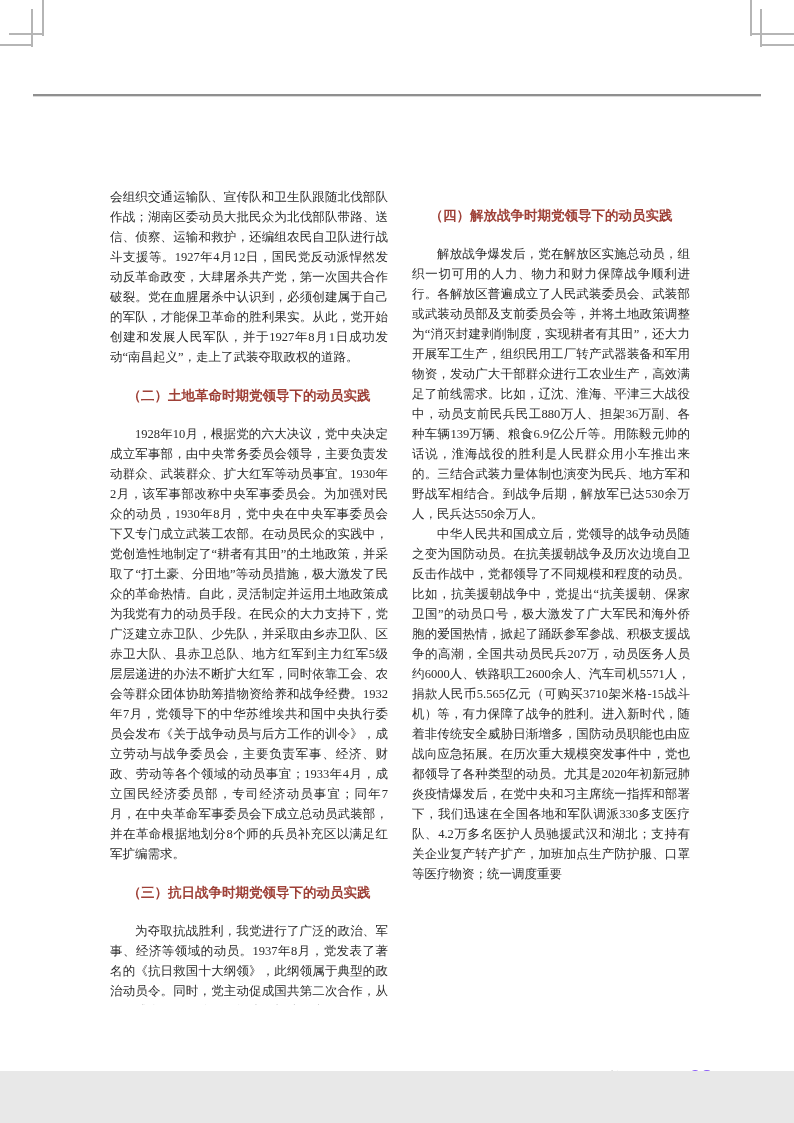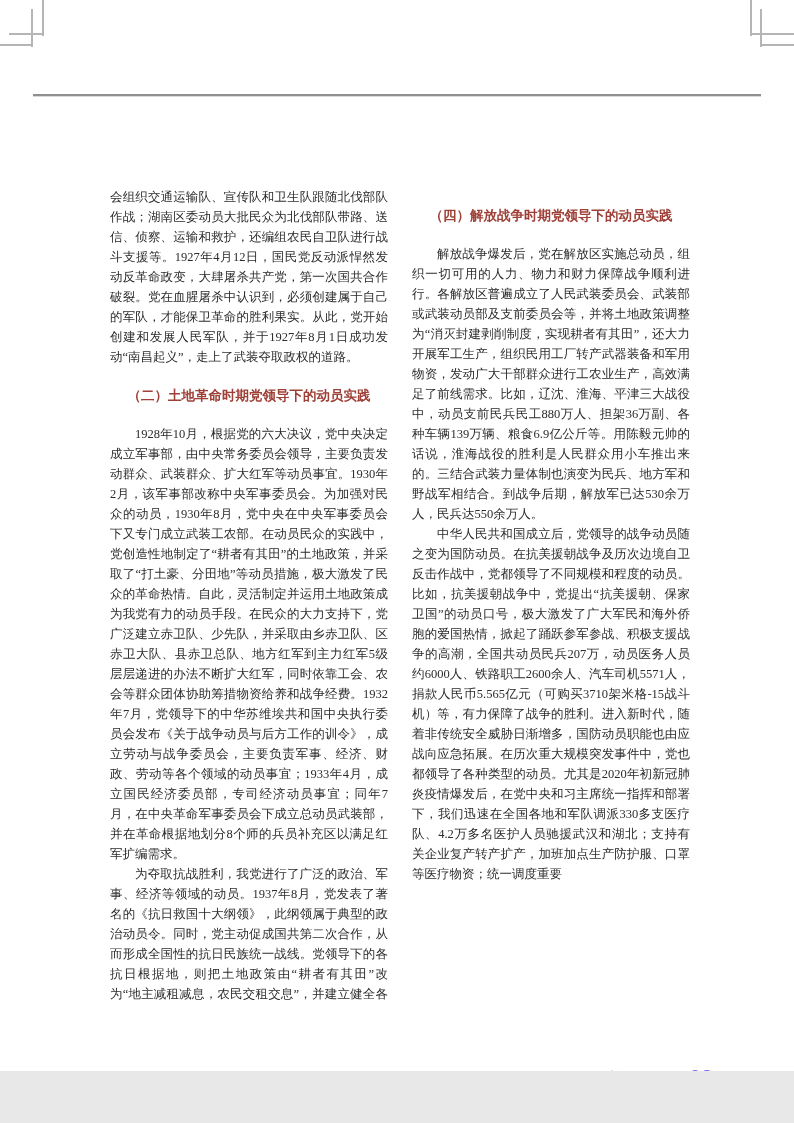--- a/index.html
+++ b/index.html
@@ -83,20 +83,21 @@
     <div class="mark" style="left:750px;top:1085px;width:2px;height:38px;"></div>
   </div>
 
   <div class="top-rule"></div>
 
   <div class="content">
     <div class="column">
         <p class="paragraph">会组织交通运输队、宣传队和卫生队跟随北伐部队作战；湖南区委动员大批民众为北伐部队带路、送信、侦察、运输和救护，还编组农民自卫队进行战斗支援等。1927年4月12日，国民党反动派悍然发动反革命政变，大肆屠杀共产党，第一次国共合作破裂。党在血腥屠杀中认识到，必须创建属于自己的军队，才能保卫革命的胜利果实。从此，党开始创建和发展人民军队，并于1927年8月1日成功发动“南昌起义”，走上了武装夺取政权的道路。</p>
         <p class="heading">（二）土地革命时期党领导下的动员实践</p>
         <p class="paragraph indent">1928年10月，根据党的六大决议，党中央决定成立军事部，由中央常务委员会领导，主要负责发动群众、武装群众、扩大红军等动员事宜。1930年2月，该军事部改称中央军事委员会。为加强对民众的动员，1930年8月，党中央在中央军事委员会下又专门成立武装工农部。在动员民众的实践中，党创造性地制定了“耕者有其田”的土地政策，并采取了“打土豪、分田地”等动员措施，极大激发了民众的革命热情。自此，灵活制定并运用土地政策成为我党有力的动员手段。在民众的大力支持下，党广泛建立赤卫队、少先队，并采取由乡赤卫队、区赤卫大队、县赤卫总队、地方红军到主力红军5级层层递进的办法不断扩大红军，同时依靠工会、农会等群众团体协助筹措物资给养和战争经费。1932年7月，党领导下的中华苏维埃共和国中央执行委员会发布《关于战争动员与后方工作的训令》，成立劳动与战争委员会，主要负责军事、经济、财政、劳动等各个领域的动员事宜；1933年4月，成立国民经济委员部，专司经济动员事宜；同年7月，在中央革命军事委员会下成立总动员武装部，并在革命根据地划分8个师的兵员补充区以满足红军扩编需求。</p>
+        <p class="heading">（三）抗日战争时期党领导下的动员实践</p>
         <p class="paragraph indent">为夺取抗战胜利，我党进行了广泛的政治、军事、经济等领域的动员。1937年8月，党发表了著名的《抗日救国十大纲领》，此纲领属于典型的政治动员令。同时，党主动促成国共第二次合作，从而形成全国性的抗日民族统一战线。党领导下的各抗日根据地，则把土地政策由“耕者有其田”改为“地主减租减息，农民交租交息”，并建立健全各种动员组织，公布完善有关动员法规和条例，深入进行抗日宣传和教育等。比如，陕甘宁边区政府</p>
       </div>
     <div class="column">
         <p class="heading">（四）解放战争时期党领导下的动员实践</p>
         <p class="paragraph indent">解放战争爆发后，党在解放区实施总动员，组织一切可用的人力、物力和财力保障战争顺利进行。各解放区普遍成立了人民武装委员会、武装部或武装动员部及支前委员会等，并将土地政策调整为“消灭封建剥削制度，实现耕者有其田”，还大力开展军工生产，组织民用工厂转产武器装备和军用物资，发动广大干部群众进行工农业生产，高效满足了前线需求。比如，辽沈、淮海、平津三大战役中，动员支前民兵民工880万人、担架36万副、各种车辆139万辆、粮食6.9亿公斤等。用陈毅元帅的话说，淮海战役的胜利是人民群众用小车推出来的。三结合武装力量体制也演变为民兵、地方军和野战军相结合。到战争后期，解放军已达530余万人，民兵达550余万人。</p>
         <p class="paragraph indent">中华人民共和国成立后，党领导的战争动员随之变为国防动员。在抗美援朝战争及历次边境自卫反击作战中，党都领导了不同规模和程度的动员。比如，抗美援朝战争中，党提出“抗美援朝、保家卫国”的动员口号，极大激发了广大军民和海外侨胞的爱国热情，掀起了踊跃参军参战、积极支援战争的高潮，全国共动员民兵207万，动员医务人员约6000人、铁路职工2600余人、汽车司机5571人，捐款人民币5.565亿元（可购买3710架米格-15战斗机）等，有力保障了战争的胜利。进入新时代，随着非传统安全威胁日渐增多，国防动员职能也由应战向应急拓展。在历次重大规模突发事件中，党也都领导了各种类型的动员。尤其是2020年初新冠肺炎疫情爆发后，在党中央和习主席统一指挥和部署下，我们迅速在全国各地和军队调派330多支医疗队、4.2万多名医护人员驰援武汉和湖北；支持有关企业复产转产扩产，加班加点生产防护服、口罩等医疗物资；统一调度重要</p>
       </div>
   </div>
 
   <div class="footer">

